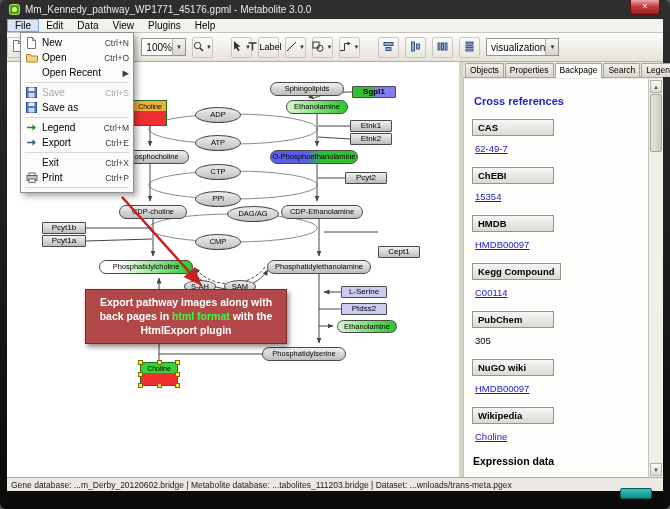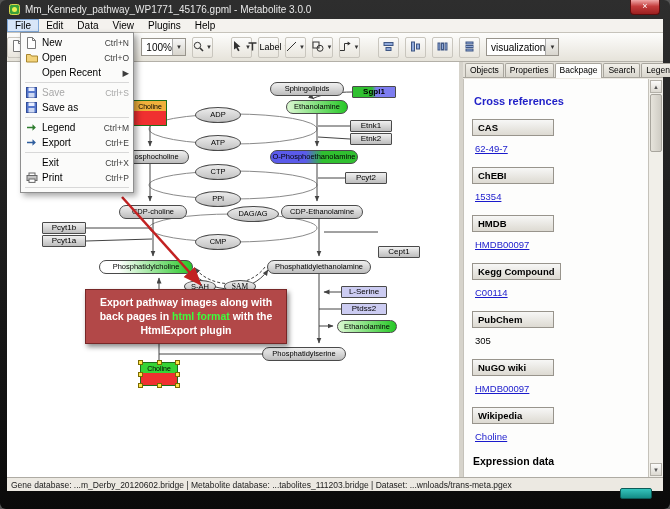--- a/index.html
+++ b/index.html
@@ -285,21 +285,21 @@
             <div class="node rounded fill-gray" style="left: 112px; top: 137px; width: 68px; height: 14px;">CDP-choline</div>
             <div class="node ellipse fill-gray" style="left: 220px; top: 138px; width: 52px; height: 16px;">DAG/AG</div>
             <div class="node rounded fill-gray" style="left: 274px; top: 137px; width: 82px; height: 14px;">CDP-Ethanolamine</div>
             <div class="node rect fill-gray" style="left: 35px; top: 154px; width: 44px; height: 12px;">Pcyt1b</div>
             <div class="node rect fill-gray" style="left: 35px; top: 167px; width: 44px; height: 12px;">Pcyt1a</div>
             <div class="node rect fill-gray" style="left: 371px; top: 158px; width: 42px; height: 12px; margin-top: 20px;">Cept1</div>
             <div class="node ellipse fill-gray" style="left: 188px; top: 166px; width: 46px; height: 16px;">CMP</div>
             <div class="node rounded fill-whitegreen" style="left: 92px; top: 192px; width: 94px; height: 14px;">Phosphatidylcholine</div>
             <div class="node rounded fill-gray" style="left: 260px; top: 192px; width: 104px; height: 14px;">Phosphatidylethanolamine</div>
             <div class="node ellipse fill-gray" style="left: 177px; top: 212px; width: 32px; height: 13px;">S-AH</div>
-            <div class="node ellipse fill-gray" style="left: 217px; top: 212px; width: 32px; height: 13px; font-family: Liberation Serif, serif;">SAM</div>
+            <div class="node ellipse fill-gray" style="left: 217px; top: 212px; width: 32px; height: 13px;">SAM</div>
             <div class="node rect fill-lavender" style="left: 334px; top: 218px; width: 46px; height: 12px;">L-Serine</div>
             <div class="node rect fill-lavender" style="left: 334px; top: 235px; width: 46px; height: 12px;">Ptdss2</div>
             <div class="node rounded fill-green" style="left: 330px; top: 252px; width: 60px; height: 13px;">Ethanolamine</div>
             <div class="node rounded fill-gray" style="left: 255px; top: 279px; width: 84px; height: 14px;">Phosphatidylserine</div>
             <div class="node split" style="left: 133px; top: 294px; width: 38px; height: 24px;">
               <div class="split-label" style="background: rgb(53, 212, 53);">Choline</div>
               <div class="split-body" style="background: rgb(240, 48, 48);"></div>
               <i class="handle" style="left: -3px; top: -3px;"></i>
               <i class="handle" style="left: calc(50% - 2.5px); top: -3px;"></i>
               <i class="handle" style="left: calc(100% - 2px); top: -3px;"></i>

